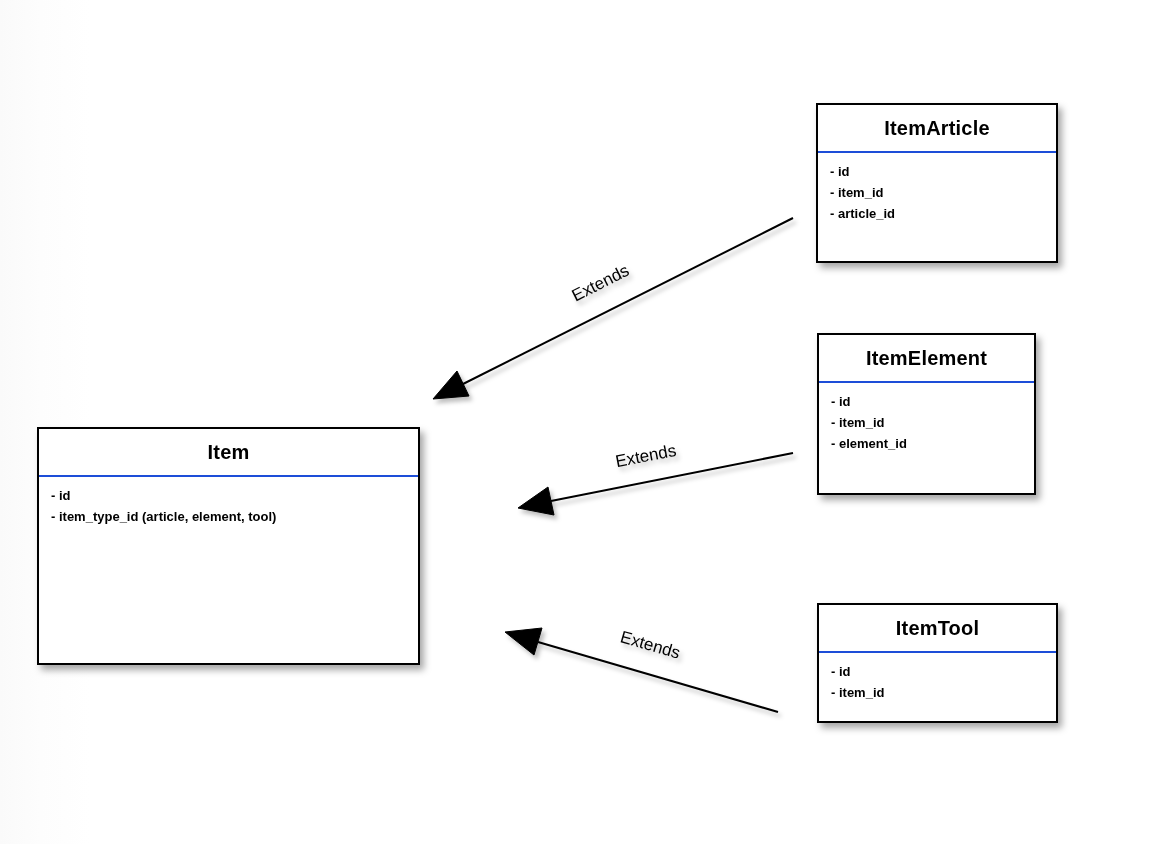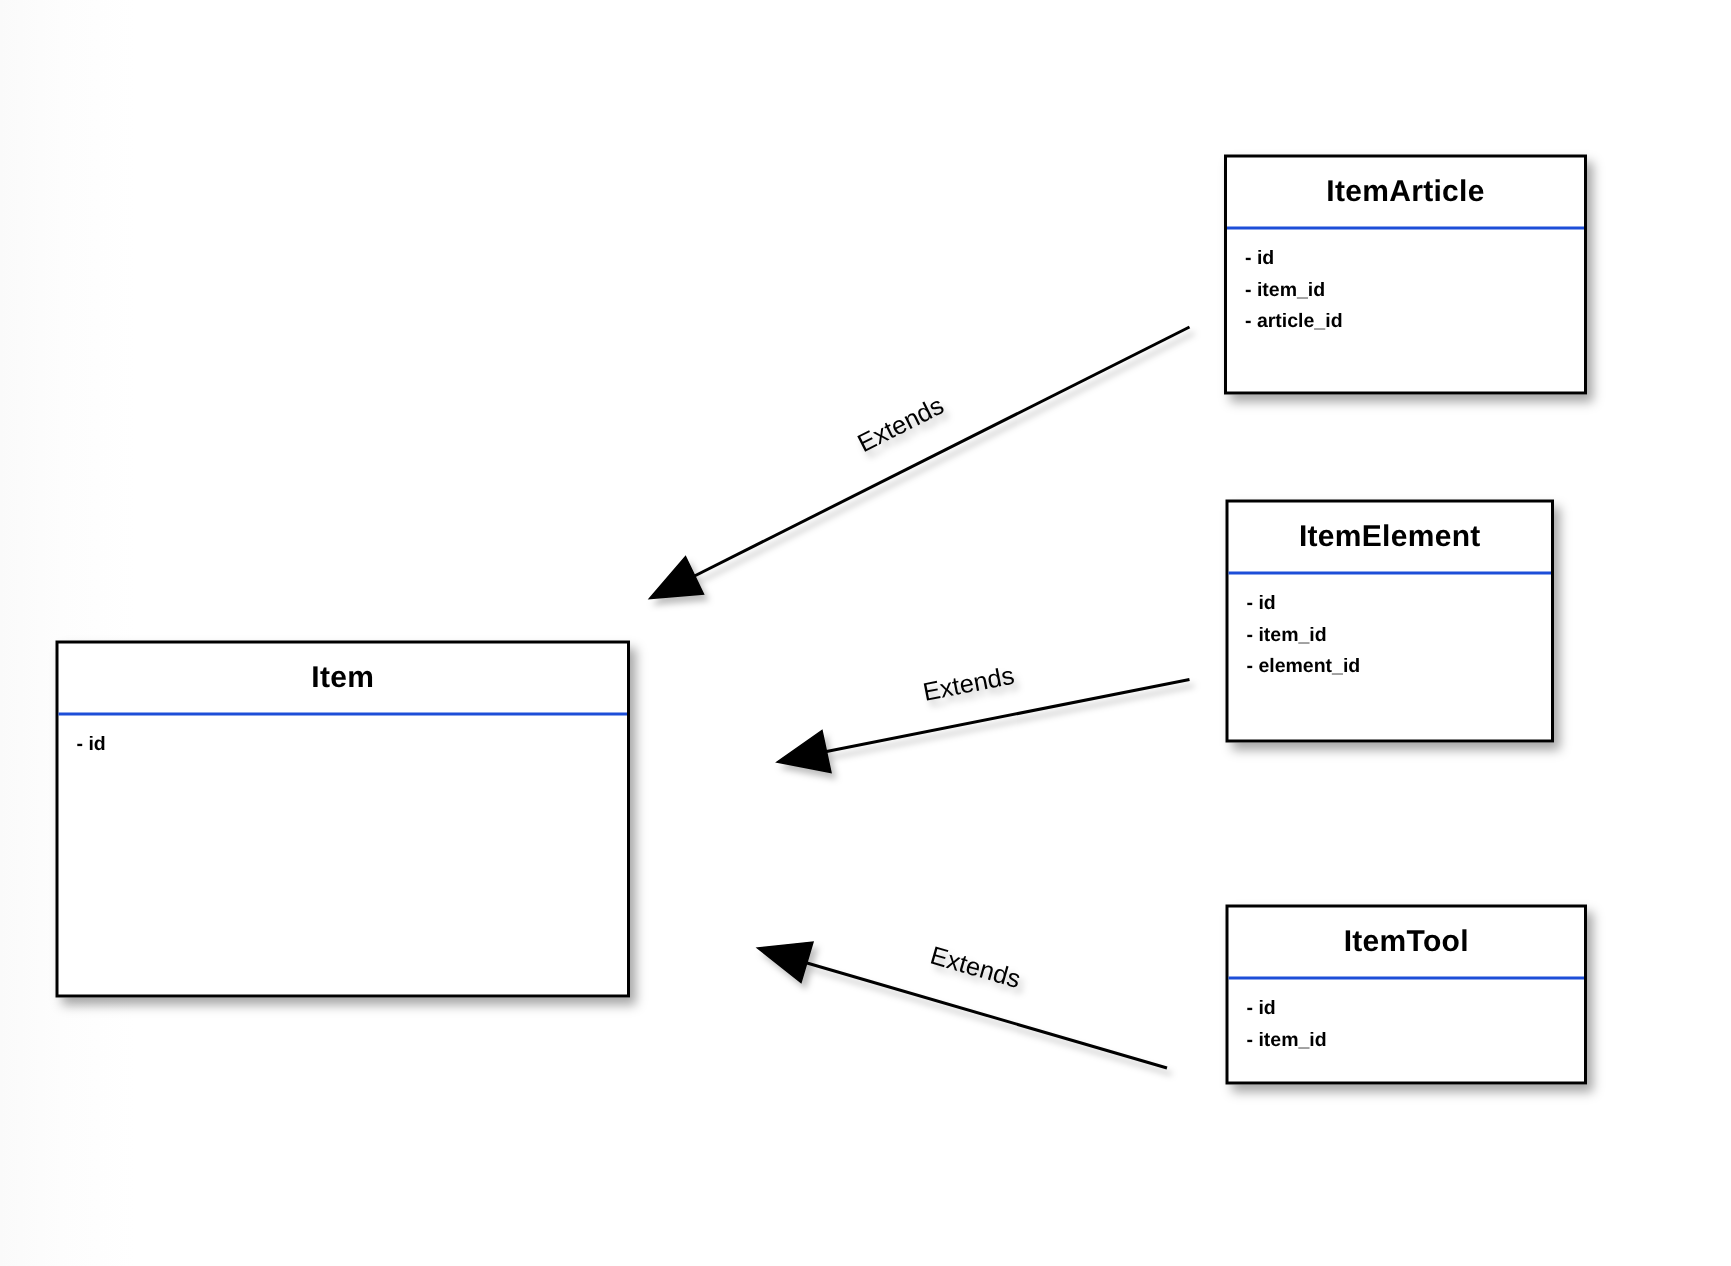--- a/index.html
+++ b/index.html
@@ -75,20 +75,21 @@
 <body>
 
 <div id="canvas">
 
   <div id="edge-shading"></div>
 
   <div class="uml-class" style="left:37px; top:427px; width:383px; height:238px;">
     <div class="uml-class-header">Item</div>
     <div class="uml-class-body">
       <div class="uml-attribute">- id</div>
+      <div class="uml-attribute">- item_type_id (article, element, tool)</div>
     </div>
   </div>
 
   <div class="uml-class" style="left:816px; top:103px; width:242px; height:160px;">
     <div class="uml-class-header">ItemArticle</div>
     <div class="uml-class-body">
       <div class="uml-attribute">- id</div>
       <div class="uml-attribute">- item_id</div>
       <div class="uml-attribute">- article_id</div>
     </div>

